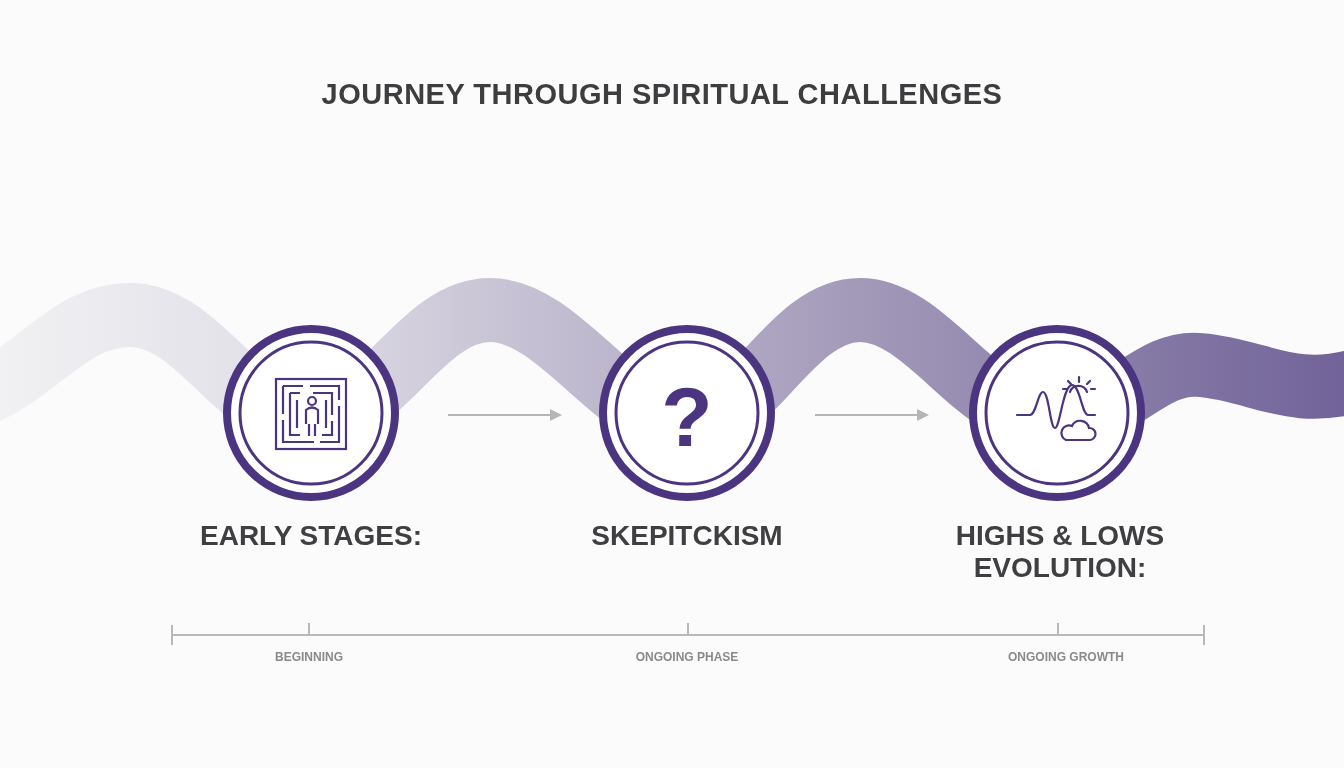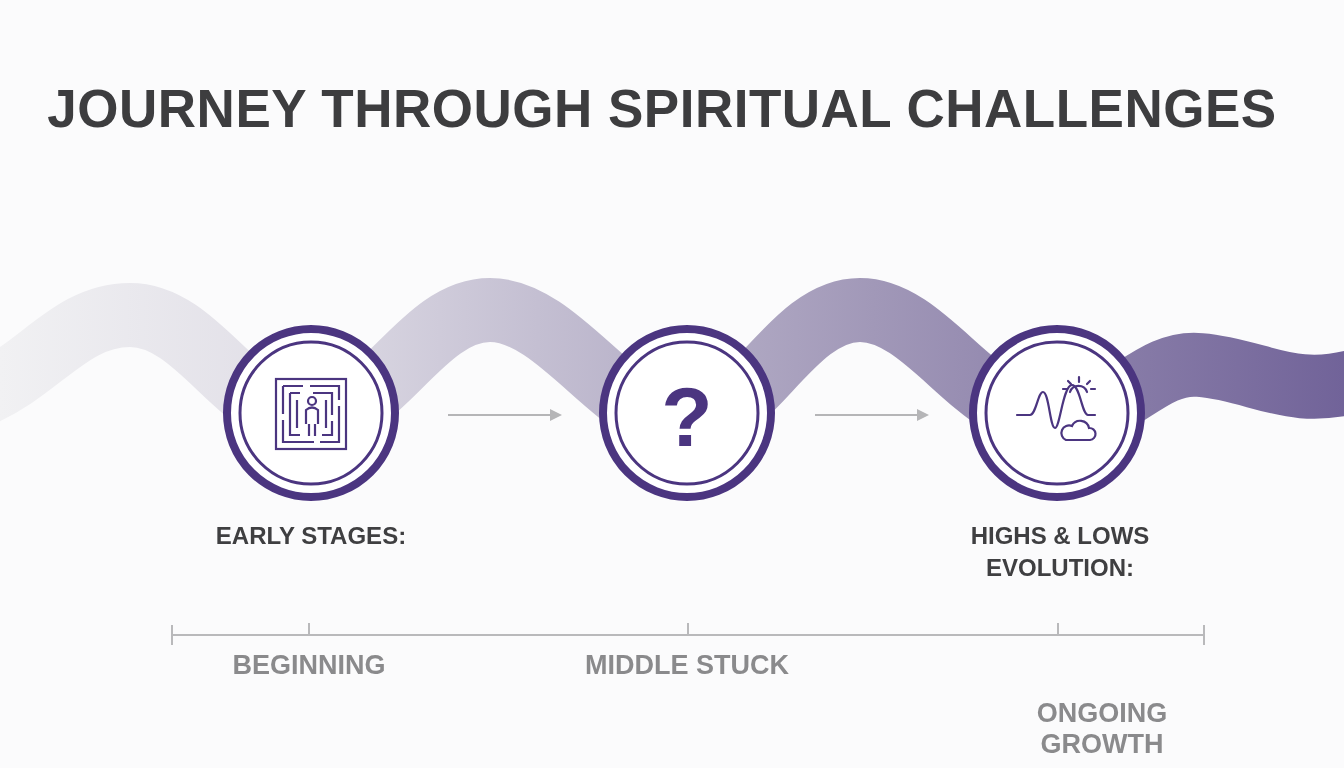--- a/index.html
+++ b/index.html
@@ -3,32 +3,32 @@
 <meta charset="utf-8">
 <style>
   html, body { margin: 0; padding: 0; }
   body {
     width: 1344px; height: 768px; overflow: hidden; position: relative;
     background: #fbfbfc;
     font-family: "Liberation Sans", "DejaVu Sans", sans-serif;
   }
   .title {
     position: absolute; left: 0; width: 1344px; top: 78px;
-    text-align: center; font-size: 53px; font-weight: bold;
+    text-align: center; font-size: 29px; font-weight: bold;
     color: #3d3d3f; letter-spacing: 0.5px; margin: 0;
     padding-right: 20px; box-sizing: border-box;
   }
   svg.wave { position: absolute; left: 0; top: 0; }
   .stage-label {
     position: absolute; top: 520px; width: 260px; text-align: center;
-    font-size: 24px; font-weight: bold; color: #3f3f41; line-height: 32px;
+    font-size: 28px; font-weight: bold; color: #3f3f41; line-height: 32px;
   }
   .phase-label {
     position: absolute; top: 650px; width: 260px; text-align: center;
-    font-size: 27px; font-weight: bold; color: #8a8a8c;
+    font-size: 12px; font-weight: bold; color: #8a8a8c;
   }
 </style>
 </head>
 <body>
 
 <h1 class="title">JOURNEY THROUGH SPIRITUAL CHALLENGES</h1>
 
 <svg class="wave" width="1344" height="768" viewBox="0 0 1344 768">
   <defs>
     <linearGradient id="waveGrad" x1="0" y1="0" x2="1344" y2="0" gradientUnits="userSpaceOnUse">
@@ -91,21 +91,22 @@
     <line x1="309" y1="623" x2="309" y2="635"></line>
     <line x1="688" y1="623" x2="688" y2="635"></line>
     <line x1="1058" y1="623" x2="1058" y2="635"></line>
   </g>
 </svg>
 
 <div class="stage-label" style="left:181px;">
   <div>EARLY STAGES:</div>
 </div>
 <div class="stage-label" style="left:557px;">
+  <div>SKEPITCKISM</div>
 </div>
 <div class="stage-label" style="left:930px;">
   <div>HIGHS &amp; LOWS</div>
   <div>EVOLUTION:</div>
 </div>
 
 <div class="phase-label" style="left:179px;">BEGINNING</div>
-<div class="phase-label" style="left:557px;">MIDDLE STUCK</div>
-<div class="phase-label" style="left:972px;margin-top:48px;">ONGOING GROWTH</div>
+<div class="phase-label" style="left:557px;">ONGOING PHASE</div>
+<div class="phase-label" style="left:936px;">ONGOING GROWTH</div>
 
 </body></html>

